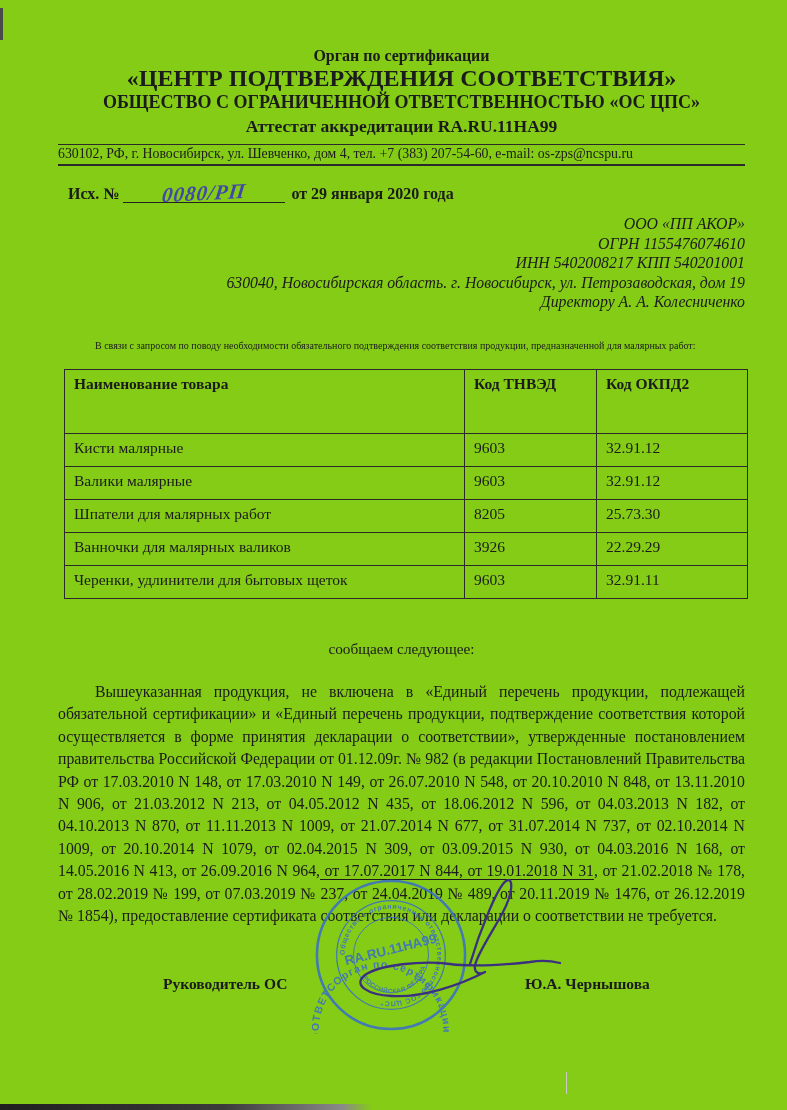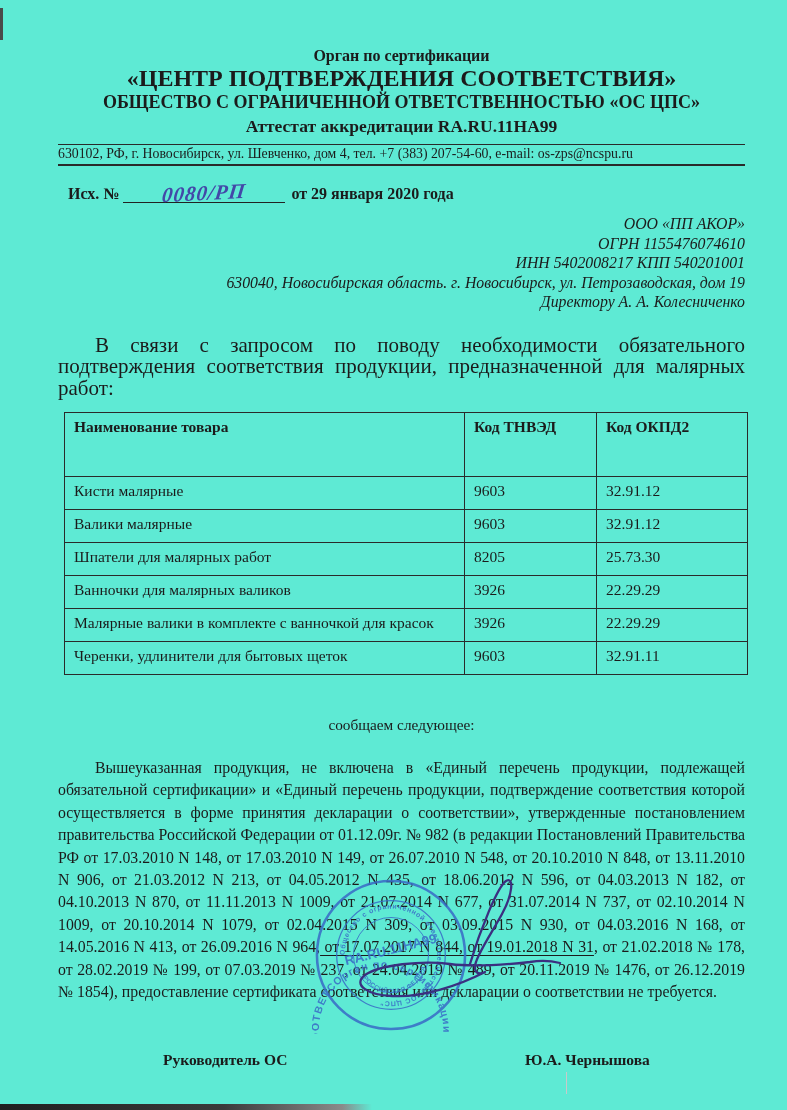--- a/index.html
+++ b/index.html
@@ -1,21 +1,21 @@
 <!DOCTYPE html>
 <html lang="ru"><head>
 <meta charset="utf-8">
 <style>
   * { margin:0; padding:0; box-sizing:border-box; }
   html,body { background:#e8e8e8; }
   .page {
     position:relative;
     width:787px; height:1110px;
     margin:0 auto;
-    background:#5eead4;
+    background:#84cc16;
     font-family:"Liberation Serif","DejaVu Serif",serif;
     color:#1b1b1b;
     overflow:hidden;
   }
   .content { padding:45px 42px 0 58px; }
 
   
   .letterhead { text-align:center; font-weight:bold; }
   .lh1 { font-size:16px; line-height:21px; }
   .lh2 { font-size:24px; line-height:24px; }
@@ -39,21 +39,21 @@
     transform:rotate(-3deg) skewX(-10deg);
     letter-spacing:1px;
     position:relative; top:2px;
   }
   .ref-date { font-weight:bold;margin-top:25px; }
 
   
   .recipient { margin-top:4px; text-align:right; font-style:italic; font-size:15.8px; line-height:19.5px; }
 
   
-  .intro { margin-top:23px; font-size:21px; line-height:21.5px; text-align:justify; text-indent:37px; }
+  .intro { margin-top:23px; font-size:10px; line-height:21.5px; text-align:justify; text-indent:37px; }
 
   
   table.goods {
     margin:13px 0 0 6px;
     width:683px;
     border-collapse:collapse;
     table-layout:fixed;
     font-size:15.5px;
   }
   table.goods th, table.goods td {
@@ -151,25 +151,20 @@
           <td>9603</td>
           <td>32.91.12</td>
         </tr>
         <tr>
           <td>Шпатели для малярных работ</td>
           <td>8205</td>
           <td>25.73.30</td>
         </tr>
         <tr>
           <td>Ванночки для малярных валиков</td>
-          <td>3926</td>
-          <td>22.29.29</td>
-        </tr>
-        <tr>
-          <td>Малярные валики в комплекте с ванночкой для красок</td>
           <td>3926</td>
           <td>22.29.29</td>
         </tr>
         <tr>
           <td>Черенки, удлинители для бытовых щеток</td>
           <td>9603</td>
           <td>32.91.11</td>
         </tr>
       </tbody>
     </table>

